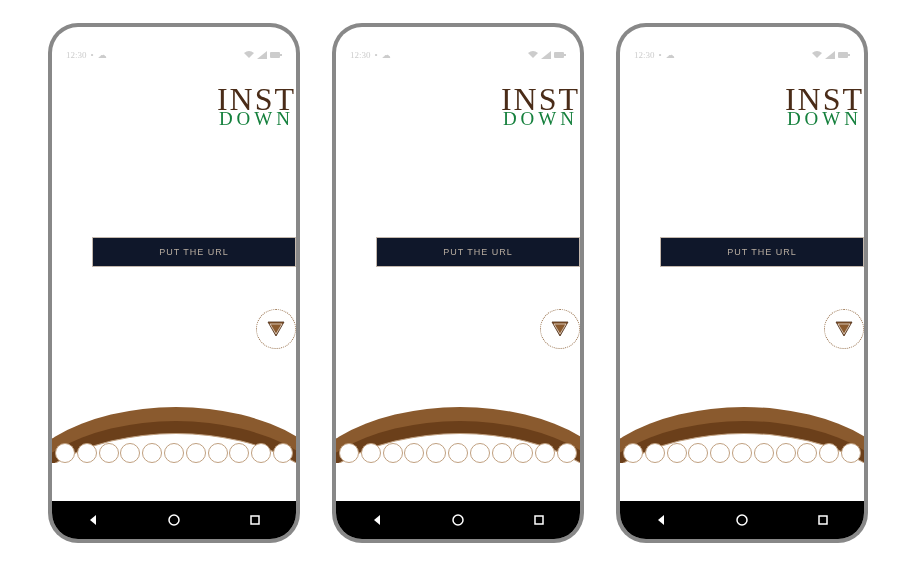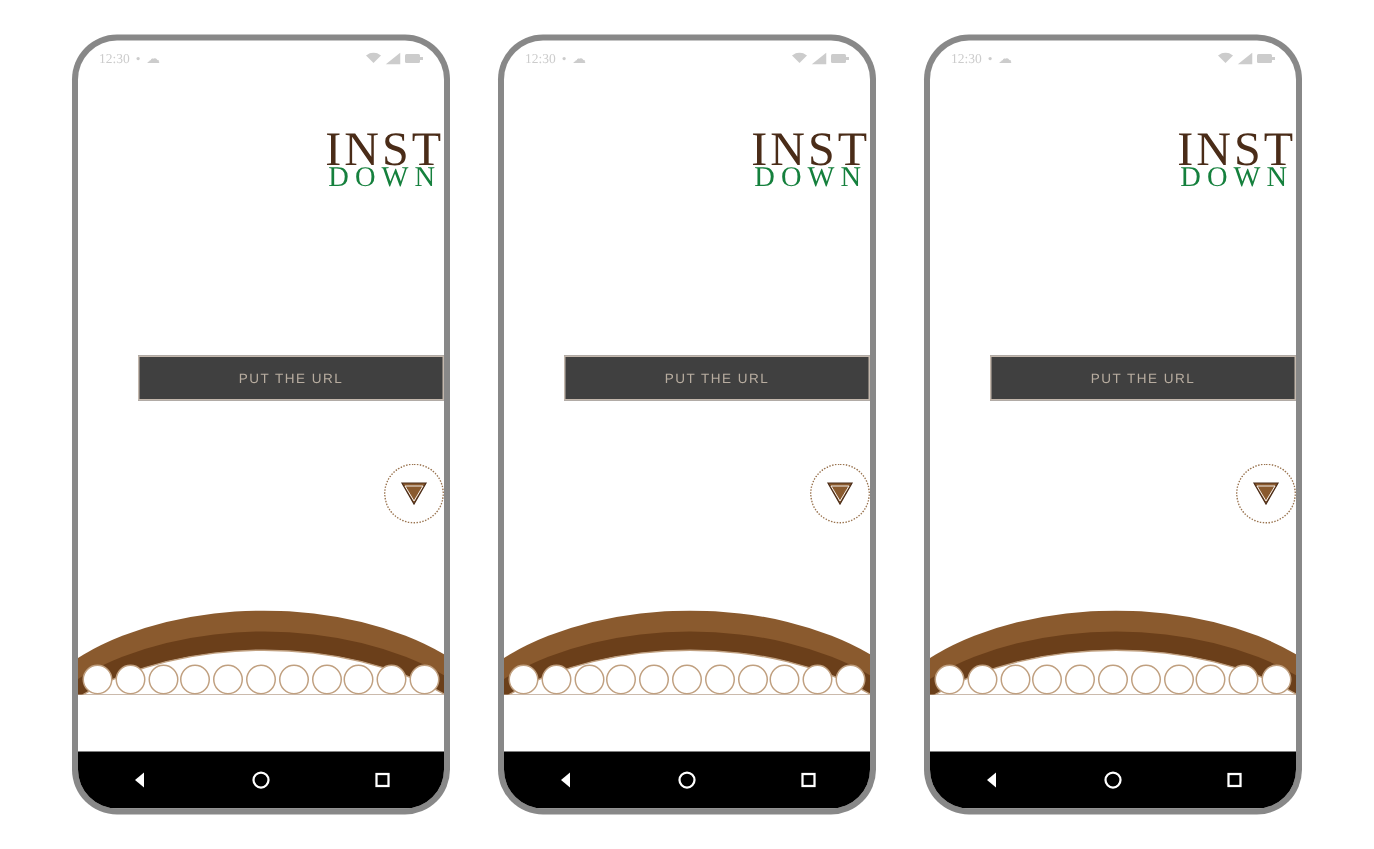--- a/index.html
+++ b/index.html
@@ -35,21 +35,21 @@
     .status-bar {
       height: 20px;
       background: transparent;
       display: flex;
       justify-content: space-between;
       align-items: center;
       padding: 0 14px;
       font-size: 9px;
       color: #ccc;
       position: absolute;
-      top: 2px;
+      top: 18px;
       left: 0;
       right: 0;
       z-index: 10;
     }
     .status-left {
       display: flex;
       align-items: center;
       gap: 4px;
     }
     .status-right {
@@ -82,21 +82,21 @@
       font-weight: 400;
       color: #15803d;
       letter-spacing: 4px;
       font-family: 'Times New Roman', Georgia, serif;
     }
     .url-input {
       margin-top: 110px;
       width: 204px;
       height: 30px;
       border: 1px solid #c4b8ad;
-      background: #404040;
+      background: #0f172a;
       font-size: 9px;
       text-align: center;
       letter-spacing: 1px;
       color: #b8ada0;
       font-family: Arial, sans-serif;
       outline: none;
     }
     .url-input::placeholder {
       color: #b8ada0;
       letter-spacing: 1px;

